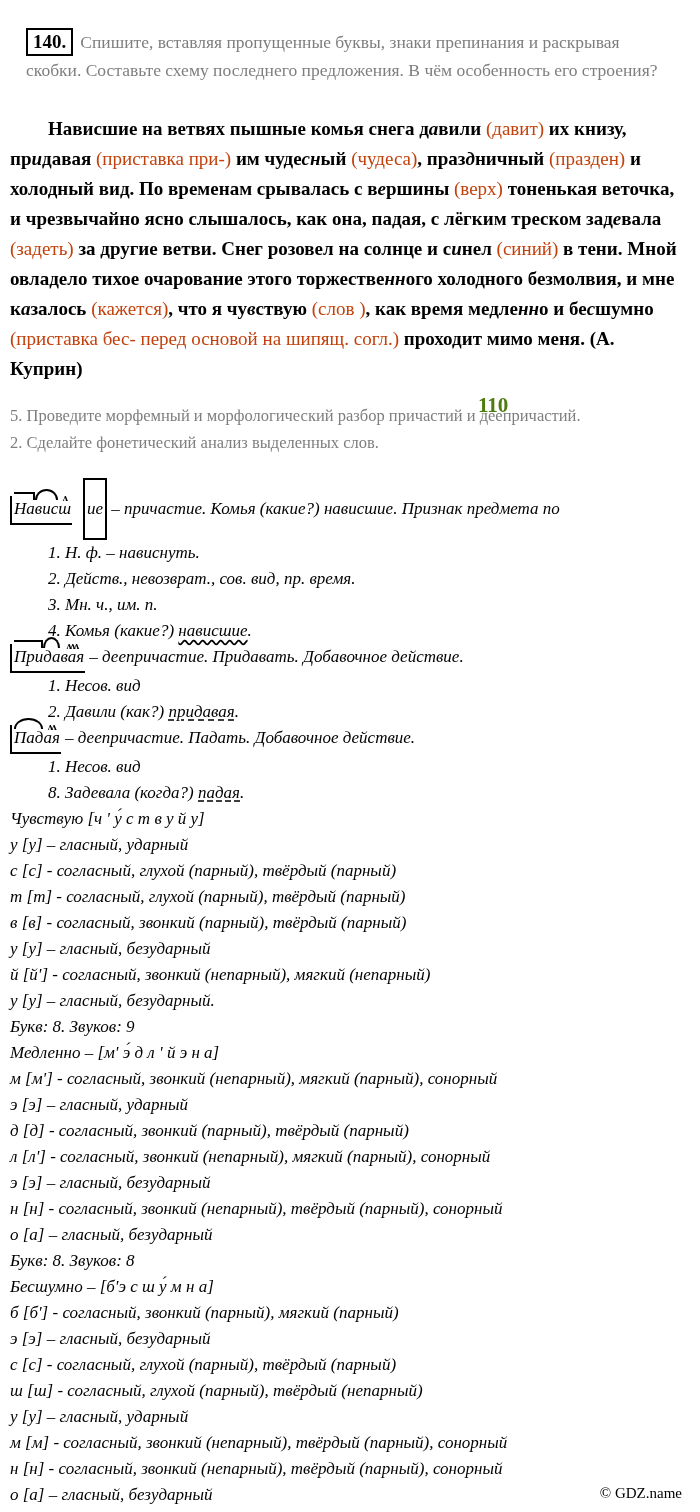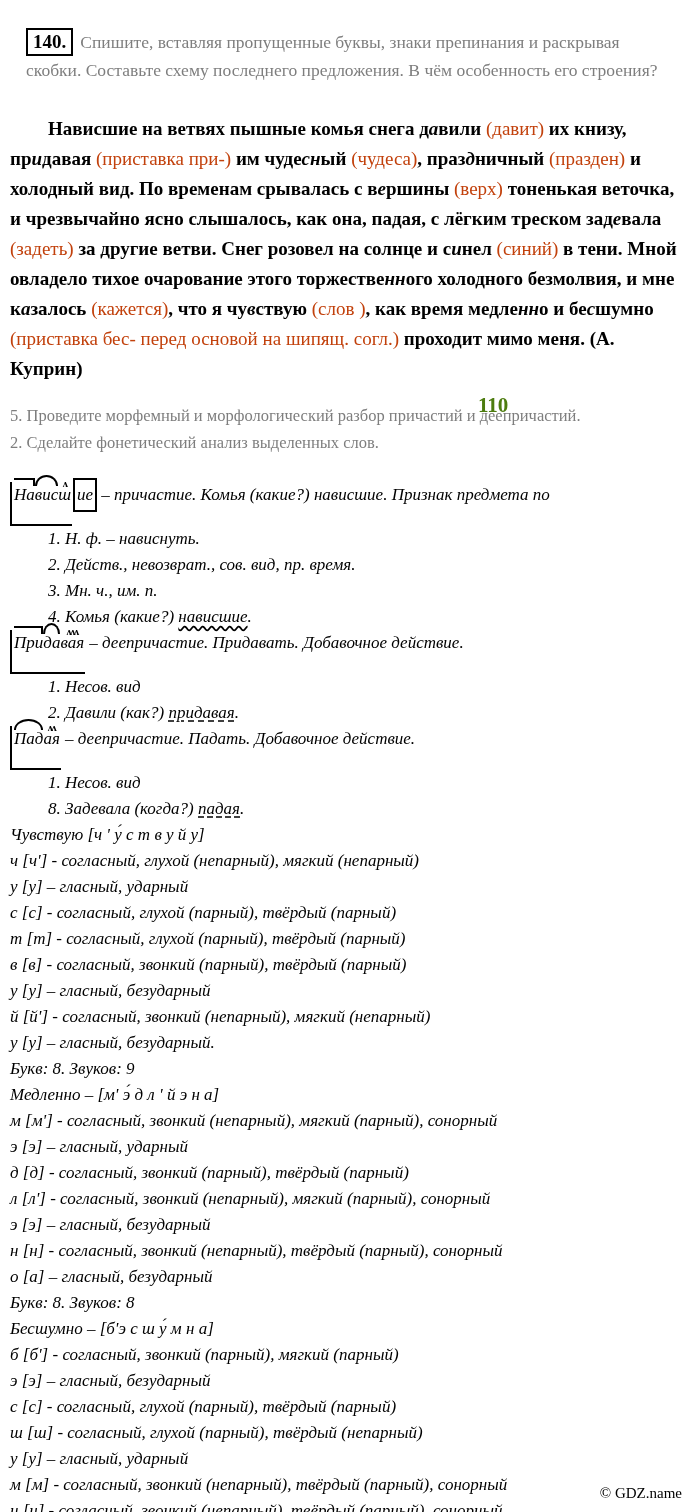--- a/index.html
+++ b/index.html
@@ -37,37 +37,37 @@
   
   .analysis{margin-top:22px;font-style:italic;font-size:17px;line-height:26px;color:#000;}
   .a-line{white-space:nowrap;}
   .a-line.wrap{white-space:normal;}
   .a-indent{padding-left:38px;}
   .seg-uw{text-decoration:underline;text-decoration-style:wavy;text-underline-offset:3px;}
   .seg-ud{text-decoration:underline;text-decoration-style:dashed;text-underline-offset:3px;}
 
   
   .morpheme{display:inline-block;position:relative;padding-top:8px;margin-top:-8px;}
-  .m-stem{display:inline-block;border-bottom:2px solid #000;border-left:2px solid #000;padding:0 1px 16px 2px;}
+  .m-stem{display:inline-block;border-bottom:2px solid #000;border-left:2px solid #000;padding:0 1px 1px 2px;}
   .m-prefix,.m-root,.m-suffix{position:relative;display:inline-block;}
   .m-prefix::before{
     content:"";position:absolute;top:-4px;left:0;right:0;height:6px;
     border-top:2px solid #000;border-right:2px solid #000;
   }
   .m-root::before{
     content:"";position:absolute;top:-7px;left:0;right:0;height:9px;
     border:2px solid #000;border-bottom:none;
     border-radius:50% 50% 0 0 / 100% 100% 0 0;
   }
   .m-suffix::before{
     content:attr(data-z);position:absolute;top:-1.02em;left:0;right:0;
     text-align:center;font-size:0.62em;font-style:normal;font-weight:bold;
     letter-spacing:-1.5px;color:#000;
   }
-  .m-ending{display:inline-block;border:2px solid #000;padding:2px 2px;margin-left:1px;}
+  .m-ending{display:inline-block;border:2px solid #000;padding:16px 2px;margin-left:11px;}
 
   .copyright{position:absolute;right:18px;bottom:10px;font-size:15px;color:#000;}
 </style>
 </head>
 <body>
 
 <div class="content">
 
   <p class="task-intro"><span class="num-box">140.</span><span>Спишите, вставляя пропущенные буквы, знаки препинания и раскрывая скобки. Составьте схему последнего предложения. В чём особенность его строения?</span></p>
 
@@ -87,21 +87,20 @@
       <div class="a-line a-indent"><span>2.  Действ., невозврат., сов. вид, пр. время.</span></div>
       <div class="a-line a-indent"><span>3.  Мн. ч., им. п.</span></div>
       <div class="a-line a-indent"><span>4.  Комья (какие?) </span><span class="seg-uw">нависшие</span><span>.</span></div>
       <div class="a-line"><span class="morpheme"><span class="m-stem"><span class="m-prefix">При</span><span class="m-root">да</span><span class="m-suffix" data-z="ʌʌʌ">вая</span></span></span><span> – деепричастие. Придавать. Добавочное действие.</span></div>
       <div class="a-line a-indent"><span>1. Несов. вид</span></div>
       <div class="a-line a-indent"><span>2. Давили (как?) </span><span class="seg-ud">придавая</span><span>.</span></div>
       <div class="a-line"><span class="morpheme"><span class="m-stem"><span class="m-root">Пад</span><span class="m-suffix" data-z="ʌʌ">ая</span></span></span><span> – деепричастие. Падать. Добавочное действие.</span></div>
       <div class="a-line a-indent"><span>1. Несов. вид</span></div>
       <div class="a-line a-indent"><span>8. Задевала (когда?) </span><span class="seg-ud">падая</span><span>.</span></div>
       <div class="a-line"><span>Чувствую [ч ' у́ с т в у й у]</span></div>
-      <div class="a-line"><span>ч [ч'] - согласный, глухой (непарный), мягкий (непарный)</span></div>
       <div class="a-line"><span>у [у] – гласный, ударный</span></div>
       <div class="a-line"><span>с [с] - согласный, глухой (парный), твёрдый (парный)</span></div>
       <div class="a-line"><span>т [т] - согласный, глухой (парный), твёрдый (парный)</span></div>
       <div class="a-line"><span>в [в] - согласный, звонкий (парный), твёрдый (парный)</span></div>
       <div class="a-line"><span>у [у] – гласный, безударный</span></div>
       <div class="a-line"><span>й [й'] - согласный, звонкий (непарный), мягкий (непарный)</span></div>
       <div class="a-line"><span>у [у] – гласный, безударный.</span></div>
       <div class="a-line"><span>Букв: 8. Звуков: 9</span></div>
       <div class="a-line"><span>Медленно – [м' э́ д л ' й э н а]</span></div>
       <div class="a-line"><span>м [м'] - согласный, звонкий (непарный), мягкий (парный), сонорный</span></div>

